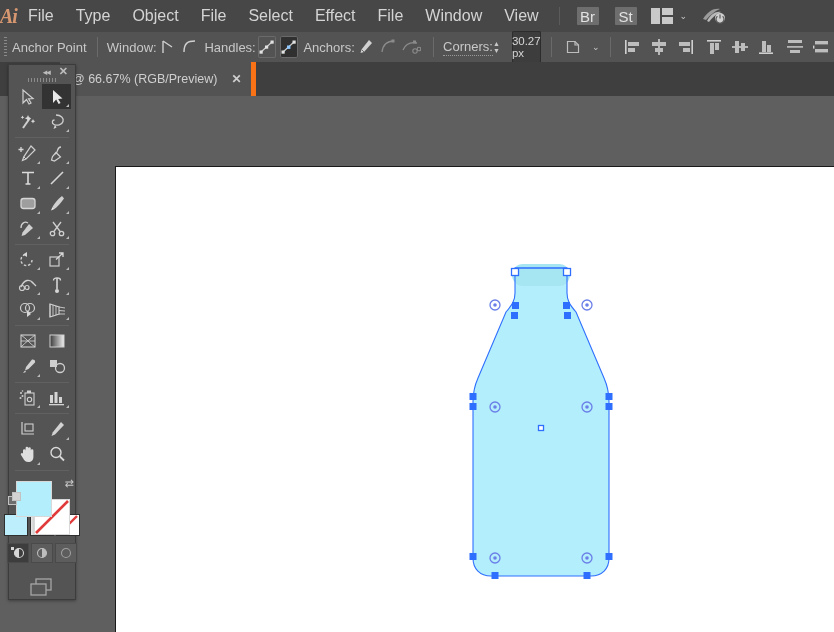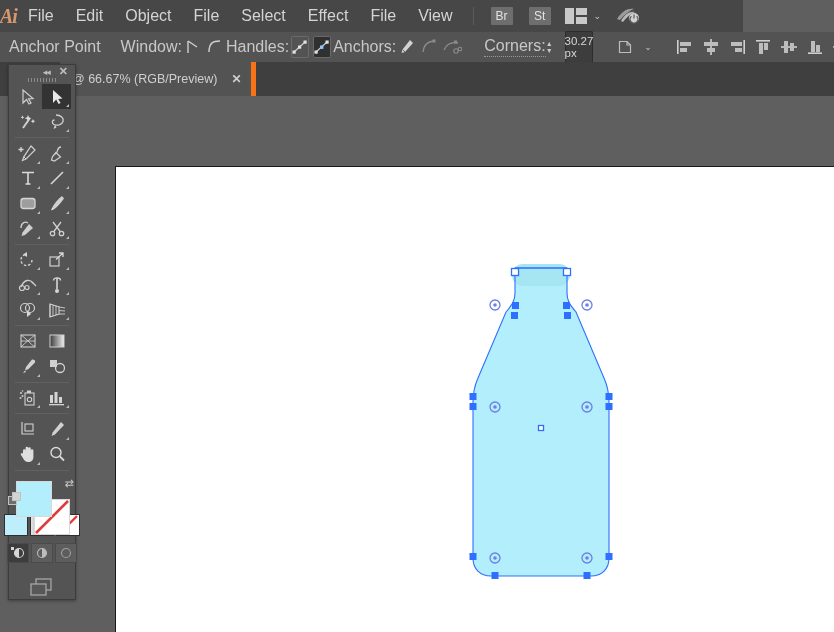--- a/index.html
+++ b/index.html
@@ -6,52 +6,52 @@
   body{
     width:834px;height:632px;overflow:hidden;
     background:#5f5f5f;
     font-family:"Liberation Sans", sans-serif;
     -webkit-font-smoothing:antialiased;
   }
   #app{position:relative;width:834px;height:632px;}
 
   
   .menubar{
-    position:absolute;left:0;top:0;width:743px;height:32px;
+    position:absolute;left:0;top:0;width:834px;height:32px;
     background:#474747;display:flex;align-items:center;
   }
   .ai-logo{
     width:44px;height:32px;display:flex;align-items:center;justify-content:center;
     color:#d79770;font-size:20px;font-weight:bold;font-style:italic;
     letter-spacing:-1px;font-family:"Liberation Serif",serif;
   }
   .menu-item{
     color:#d4d4d4;font-size:16px;padding:0 11px;height:32px;
     display:flex;align-items:center;cursor:default;
   }
   .menu-right{margin-left:auto;display:flex;align-items:center;height:32px;padding-right:330px;}
   .mr-sep{width:1px;height:18px;background:#5b5b5b;margin:0 9px;}
   .sq-btn{
-    width:22px;height:18px;background:#6e6e6e;color:#e2e2e2;font-size:12px;
+    width:22px;height:18px;background:#6e6e6e;color:#e2e2e2;font-size:15px;
     display:flex;align-items:center;justify-content:center;margin:0 8px;border-radius:1px;
   }
   .layout-icon{width:22px;height:16px;position:relative;margin-left:6px;}
   .layout-icon i{position:absolute;background:#c9c9c9;display:block;}
   .chev{color:#c9c9c9;font-size:9px;margin-left:7px;}
   .cc-icon{margin-left:14px;position:relative;width:26px;height:18px;}
 
   
   .ctrlbar{
     position:absolute;left:0;top:32px;width:834px;height:30px;
     background:#535353;display:flex;align-items:center;
     border-bottom:1px solid #3c3c3c;
   }
   .grip{width:10px;height:20px;margin:0 5px 0 4px;
     background:repeating-linear-gradient(to bottom,#8a8a8a 0 1px,transparent 1px 3px);}
-  .cb-label{color:#c8c8c8;font-size:16px;white-space:nowrap;}
+  .cb-label{color:#c8c8c8;font-size:13px;white-space:nowrap;}
   .cb-label.dotted{border-bottom:1px dotted #9a9a9a;padding-bottom:1px;}
   .cb-sep{width:1px;height:20px;background:#6a6a6a;margin:0 10px;}
   .ico-btn{
     width:24px;height:22px;display:flex;align-items:center;justify-content:center;
     margin:0 2px;border-radius:2px;
   }
   .ico-btn.sel{background:#303030;box-shadow:inset 0 0 0 1px #6a6a6a;}
   .ico-btn.frame{box-shadow:inset 0 0 0 1px #6a6a6a;}
   .ico-btn.dim svg{opacity:.45;}
   .stepper{width:11px;height:20px;display:flex;flex-direction:column;
@@ -131,26 +131,27 @@
   svg{display:block;}
 </style>
 </head>
 <body>
 
 <div id="app">
 
   <div class="menubar">
     <div class="ai-logo">Ai</div>
     <div class="menu-item">File</div>
-    <div class="menu-item">Edit</div>
+    <div class="menu-item">Type</div>
     <div class="menu-item">Object</div>
     <div class="menu-item">File</div>
     <div class="menu-item">Select</div>
     <div class="menu-item">Effect</div>
     <div class="menu-item">File</div>
+    <div class="menu-item">Window</div>
     <div class="menu-item">View</div>
 
     <div class="menu-right">
       <div class="mr-sep"></div>
       <div class="sq-btn">Br</div>
       <div class="sq-btn">St</div>
       <div class="layout-icon">
         <i style="left:0;top:0;width:9px;height:16px;"></i>
         <i style="left:11px;top:0;width:11px;height:7px;"></i>
         <i style="left:11px;top:9px;width:11px;height:7px;"></i>

